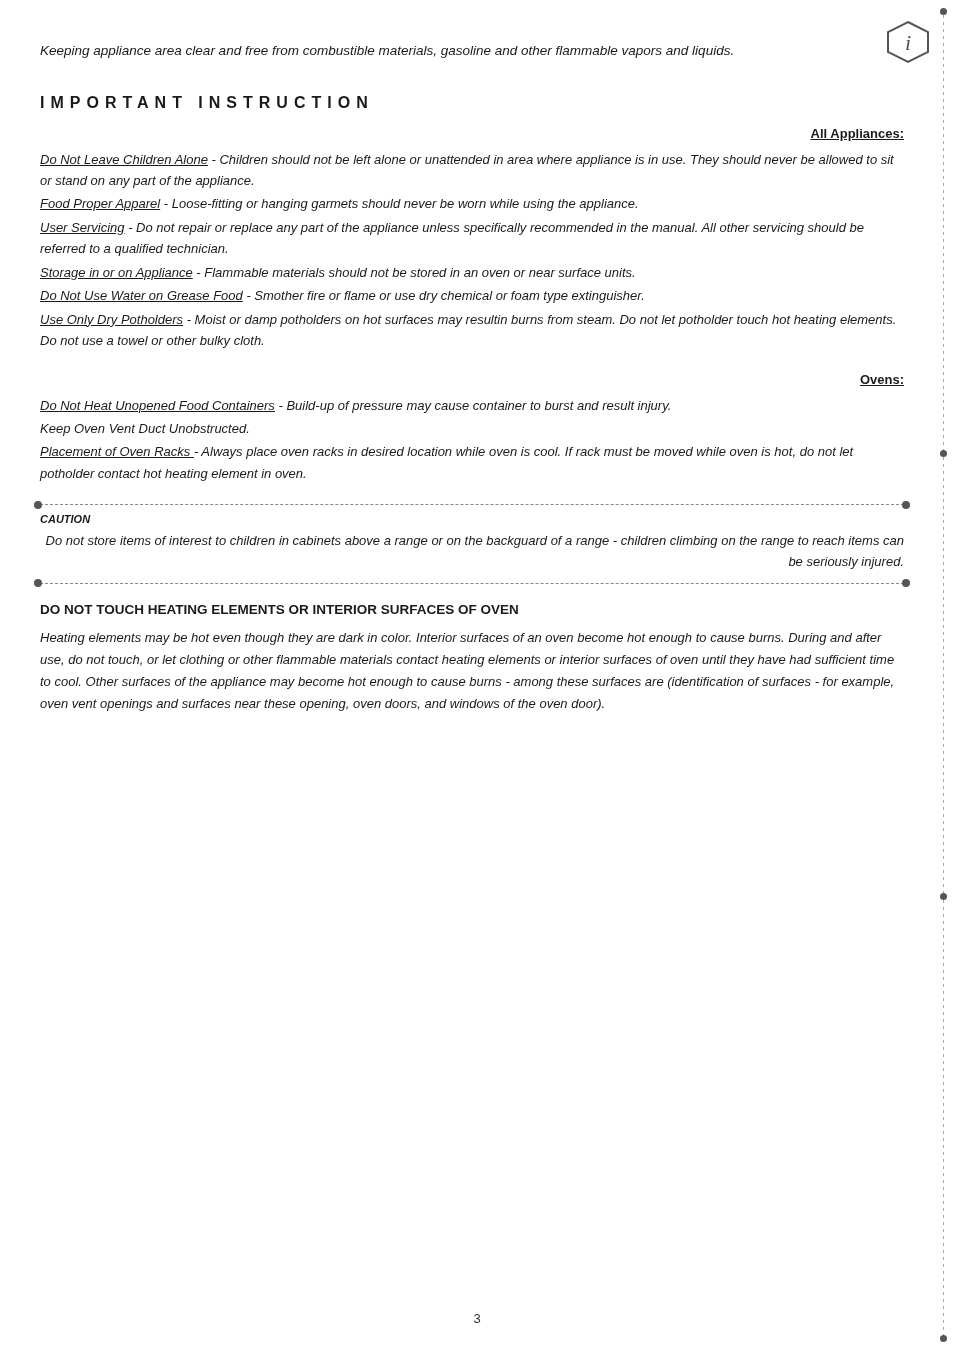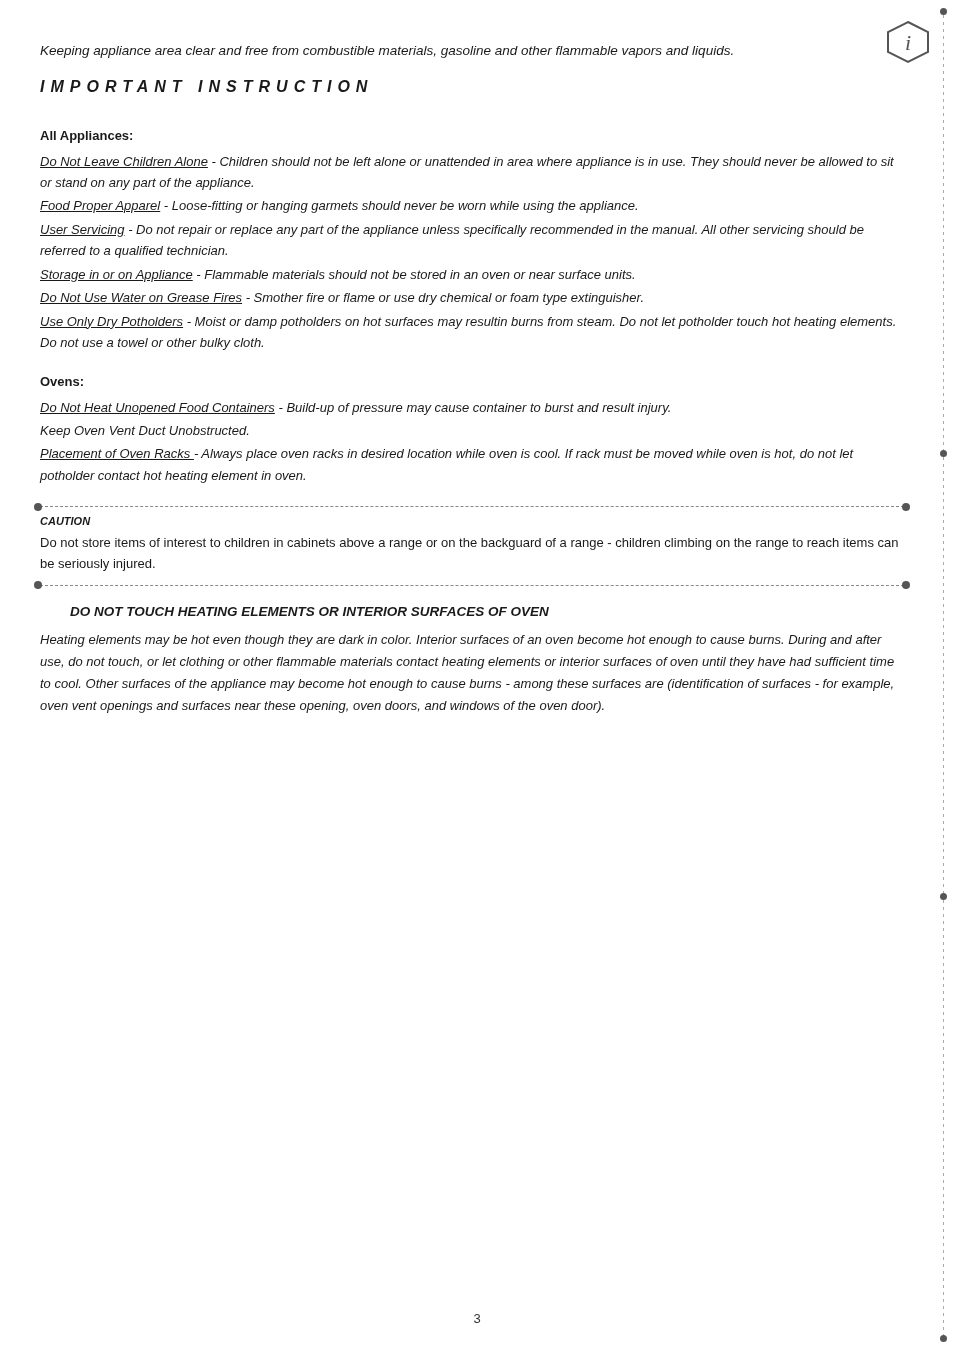--- a/index.html
+++ b/index.html
@@ -69,40 +69,41 @@
     .info-icon {
       width: 44px;
       height: 44px;
     }
 
     
     .intro-text {
       font-style: italic;
       font-size: 13.5px;
       line-height: 1.6;
-      margin-bottom: 16px;
+      margin-bottom: 32px;
       max-width: 870px;
     }
 
     
     .section-title {
       font-size: 16px;
       font-weight: bold;
       letter-spacing: 6px;
       text-transform: uppercase;
-      margin-bottom: 32px;
+      margin-bottom: 14px;
       font-family: Arial, Helvetica, sans-serif;
-      font-style: italic;
     }
 
     
     .subsection-label {
       font-weight: bold;
       font-size: 13px;
+      text-decoration: underline;
       margin-bottom: 8px;
+      text-align: right;
     }
 
     
     .instruction-block {
       margin-bottom: 20px;
     }
 
     .instruction-line {
       font-size: 13px;
       line-height: 1.65;
@@ -165,31 +166,31 @@
     }
 
     .caution-label {
       font-style: italic;
       font-weight: bold;
       font-size: 11px;
       margin-bottom: 6px;
     }
 
     .caution-text {
+      font-style: italic;
       font-size: 13px;
       line-height: 1.6;
+      text-align: right;
     }
 
     
     .warning-title {
-      font-style: italic;
       font-weight: bold;
       font-size: 13.5px;
       margin-bottom: 10px;
-      margin-left: 30px;
     }
 
     .warning-text {
       font-style: italic;
       font-size: 13px;
       line-height: 1.7;
     }
 
     
     .page-number {
@@ -244,21 +245,21 @@
 
     <div class="instruction-line">
       <span class="term">User Servicing</span><span> - Do not repair or replace any part of the appliance unless specifically recommended in the manual. All other servicing should be referred to a qualified technician.</span>
     </div>
 
     <div class="instruction-line">
       <span class="term">Storage in or on Appliance</span><span> - Flammable materials should not be stored in an oven or near surface units.</span>
     </div>
 
     <div class="instruction-line">
-      <span class="term">Do Not Use Water on Grease Fires</span><span> - Smother fire or flame or use dry chemical or foam type extinguisher.</span>
+      <span class="term">Do Not Use Water on Grease Food</span><span> - Smother fire or flame or use dry chemical or foam type extinguisher.</span>
     </div>
 
     <div class="instruction-line">
       <span class="term">Use Only Dry Potholders</span><span> - Moist or damp potholders on hot surfaces may resultin burns from steam. Do not let potholder touch hot heating elements. Do not use a towel or other bulky cloth.</span>
     </div>
   </div>
 
   <div class="ovens-section instruction-block">
     <div class="subsection-label">Ovens:</div>
 

